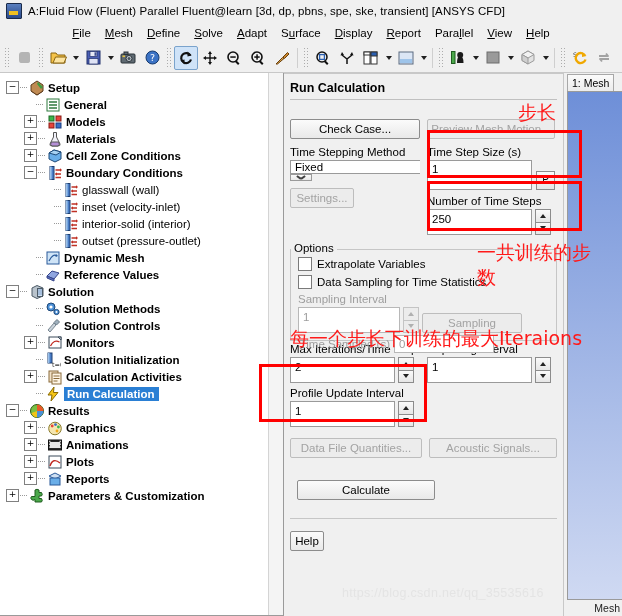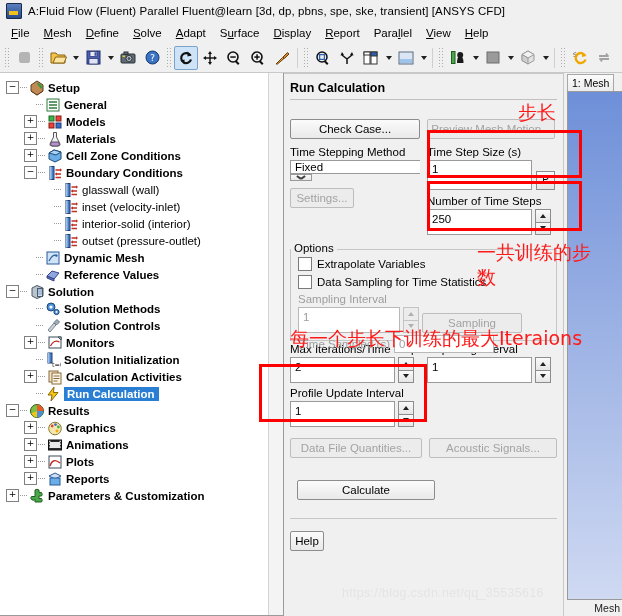--- a/index.html
+++ b/index.html
@@ -12,21 +12,21 @@
   .app{position:absolute;inset:0;background:#0f172a;display:flex;flex-direction:column;}
 
   
   .titlebar{height:22px;background:#f0f0f0;display:flex;align-items:center;padding:0 4px;flex:0 0 auto;}
   .titlebar .tb-icon{width:14px;height:14px;margin:0 6px 0 2px;position:relative;flex:0 0 auto;
     background:linear-gradient(#5a7fbf,#2a4a8a);border:1px solid #1a2a4a;border-radius:1px;}
   .titlebar .tb-icon:after{content:"";position:absolute;left:2px;top:7px;width:9px;height:4px;background:#f0c020;}
   .titlebar .tb-title{font-size:11.5px;color:#000;white-space:nowrap;letter-spacing:0.1px;}
 
   
-  .menubar{height:21px;display:flex;align-items:center;padding:0 4px;flex:0 0 auto;background:#f0f0f0;}
+  .menubar{height:21px;display:flex;align-items:center;padding:0 4px;flex:0 0 auto;background:#f0f0f0;justify-content:center;}
   .menuitem{padding:2px 7px;font-size:11.5px;color:#000;cursor:default;white-space:nowrap;}
   .menuitem u{text-decoration:underline;}
 
   
   .toolbar{height:29px;background:#f0f0f0;display:flex;align-items:center;flex:0 0 auto;
     border-bottom:1px solid #c8c8c8;padding-left:2px;}
   .grip{width:6px;height:21px;margin:0 2px;flex:0 0 auto;
     background-image:radial-gradient(#a0a0a0 38%,transparent 40%);background-size:3px 3px;opacity:.85;}
   .tsep{width:1px;height:20px;background:#cfcfcf;margin:0 3px;flex:0 0 auto;}
   .tbtn{width:22px;height:22px;display:flex;align-items:center;justify-content:center;flex:0 0 auto;

